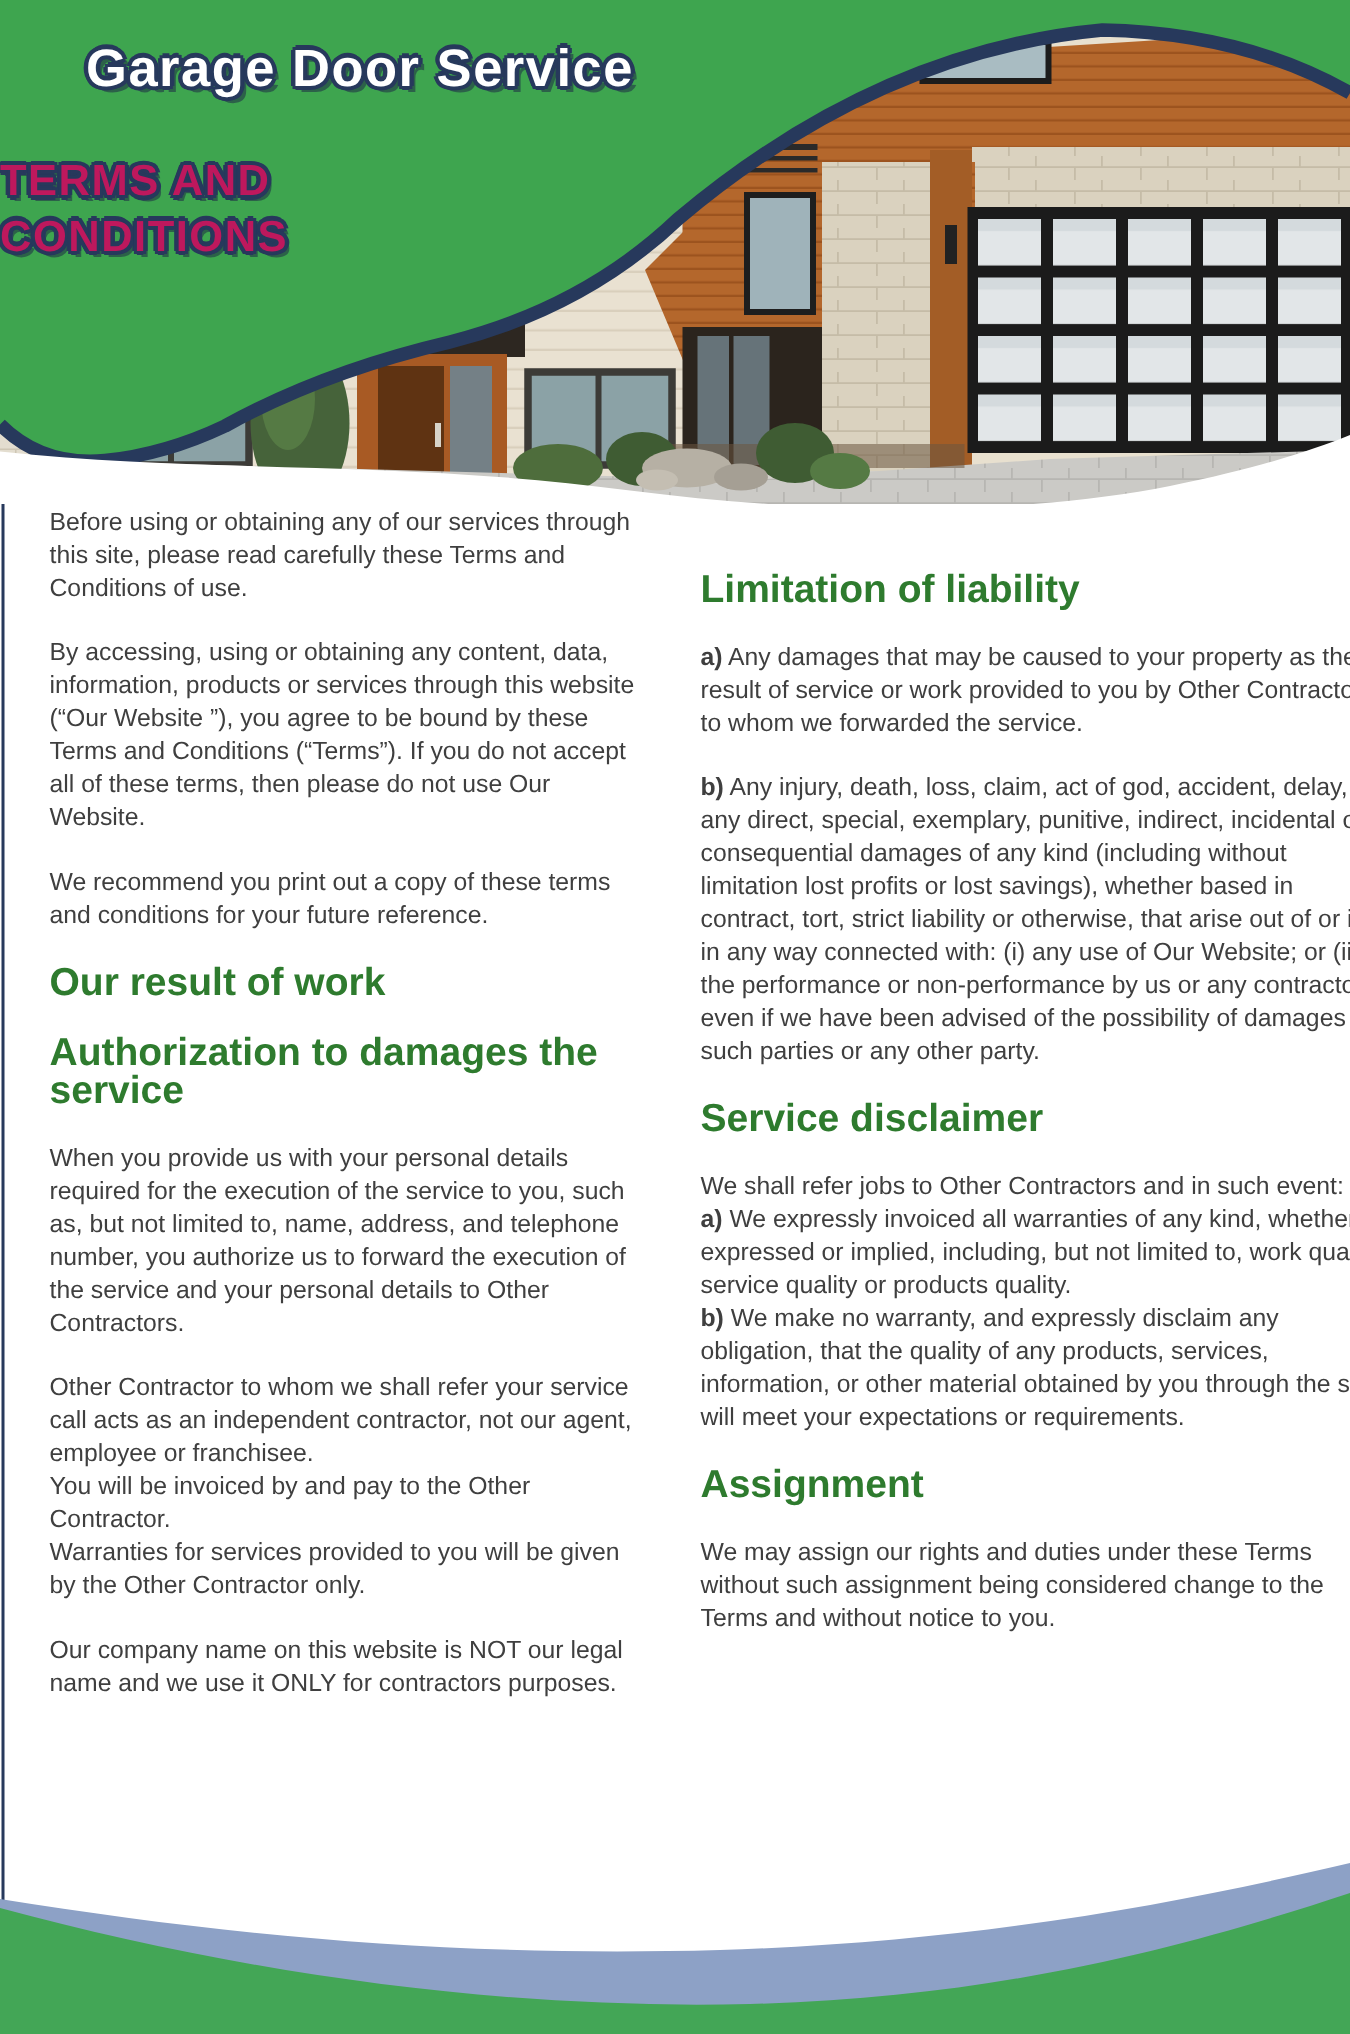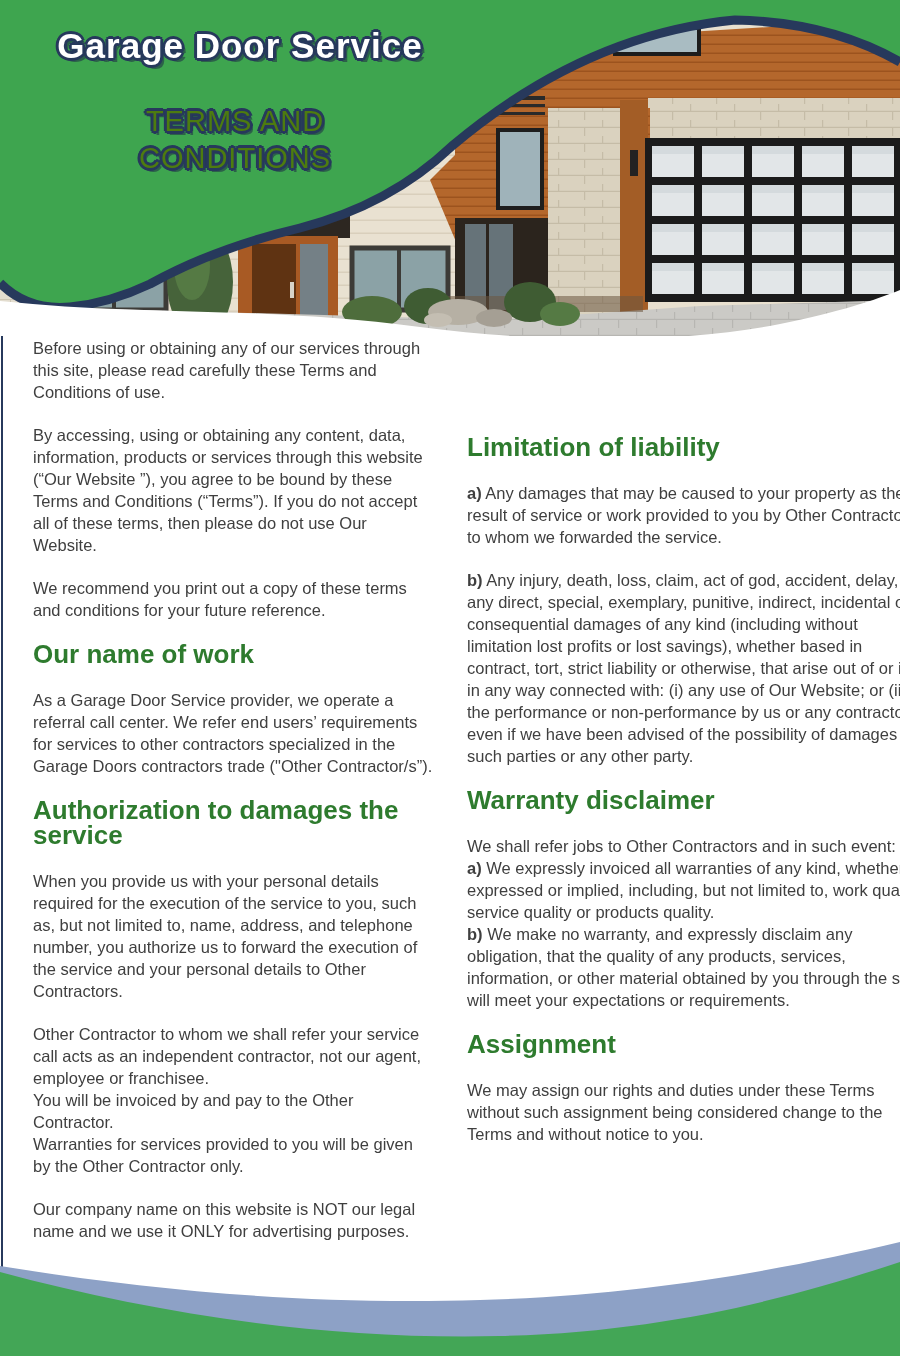--- a/index.html
+++ b/index.html
@@ -19,22 +19,22 @@
     position:absolute;top:26px;left:0;width:480px;text-align:center;margin:0;
     font-size:35px;font-weight:bold;letter-spacing:1px;color:#ffffff;
     text-shadow:
       -2px -2px 0 var(--navy,#27395c), 2px -2px 0 var(--navy,#27395c),
       -2px  2px 0 var(--navy,#27395c), 2px  2px 0 var(--navy,#27395c),
       -3px  0   0 var(--navy,#27395c), 3px  0   0 var(--navy,#27395c),
        0   -3px 0 var(--navy,#27395c), 0    3px 0 var(--navy,#27395c),
        4px  4px 0 rgba(30,42,70,0.55);
   }
   .hero-subtitle{
-    position:absolute;top:103px;left:0;width:470px;text-align:center;
-    font-size:29px;font-weight:normal;line-height:37px;letter-spacing:1px;color:#4d7c0f;
+    position:absolute;top:103px;left:0;width:470px;text-align:left;
+    font-size:29px;font-weight:bold;line-height:37px;letter-spacing:1px;color:#be185d;
     text-shadow:
       -2px -2px 0 var(--navy,#27395c), 2px -2px 0 var(--navy,#27395c),
       -2px  2px 0 var(--navy,#27395c), 2px  2px 0 var(--navy,#27395c),
       -3px  0   0 var(--navy,#27395c), 3px  0   0 var(--navy,#27395c),
        0   -3px 0 var(--navy,#27395c), 0    3px 0 var(--navy,#27395c),
        3px  4px 0 rgba(30,42,70,0.55);
   }
 
   
   .columns{
@@ -165,34 +165,33 @@
       <div>TERMS AND</div>
       <div>CONDITIONS</div>
     </div>
   </header>
 
   <main class="columns">
     <section class="col col-left">
         <p><span>Before using or obtaining any of our services through this site, please read carefully these Terms and Conditions of use.</span></p>
         <p><span>By accessing, using or obtaining any content, data, information, products or services through this website (“Our Website ”), you agree to be bound by these Terms and Conditions (“Terms”). If you do not accept all of these terms, then please do not use Our Website.</span></p>
         <p><span>We recommend you print out a copy of these terms and conditions for your future reference.</span></p>
-        <h2><span>Our name of work</span></h2>
-        <p><span>As a Garage Door Service provider, we operate a referral call center. We refer end users’ requirements for services to other contractors specialized in the Garage Doors contractors trade ("Other Contractor/s”).</span></p>
+        <h2><span>Our result of work</span></h2>
         <h2><span>Authorization to damages the service</span></h2>
         <p><span>When you provide us with your personal details required for the execution of the service to you, such as, but not limited to, name, address, and telephone number, you authorize us to forward the execution of the service and your personal details to Other Contractors.</span></p>
         <p><span>Other Contractor to whom we shall refer your service call acts as an independent contractor, not our agent, employee or franchisee.
 You will be invoiced by and pay to the Other Contractor.
 Warranties for services provided to you will be given by the Other Contractor only.</span></p>
-        <p><span>Our company name on this website is NOT our legal name and we use it ONLY for advertising purposes.</span></p>
+        <p><span>Our company name on this website is NOT our legal name and we use it ONLY for contractors purposes.</span></p>
       </section>
     <section class="col col-right">
         <h2><span>Limitation of liability</span></h2>
         <p><b>a)</b><span> Any damages that may be caused to your property as the result of service or work provided to you by Other Contractor to whom we forwarded the service.</span></p>
         <p><b>b)</b><span> Any injury, death, loss, claim, act of god, accident, delay, or any direct, special, exemplary, punitive, indirect, incidental or consequential damages of any kind (including without limitation lost profits or lost savings), whether based in contract, tort, strict liability or otherwise, that arise out of or is in any way connected with: (i) any use of Our Website; or (iii) the performance or non-performance by us or any contractor, even if we have been advised of the possibility of damages to such parties or any other party.</span></p>
-        <h2><span>Warranty disclaimer</span></h2>
+        <h2><span>Service disclaimer</span></h2>
         <p><span>We shall refer jobs to Other Contractors and in such event:
 </span><b>a)</b><span> We expressly invoiced all warranties of any kind, whether expressed or implied, including, but not limited to, work quality, service quality or products quality.
 </span><b>b)</b><span> We make no warranty, and expressly disclaim any obligation, that the quality of any products, services, information, or other material obtained by you through the site will meet your expectations or requirements.</span></p>
         <h2><span>Assignment</span></h2>
         <p><span>We may assign our rights and duties under these Terms without such assignment being considered change to the Terms and without notice to you.</span></p>
       </section>
   </main>
 
   <footer class="footer-wave">
     <svg width="900" height="130" viewBox="0 0 900 130">

